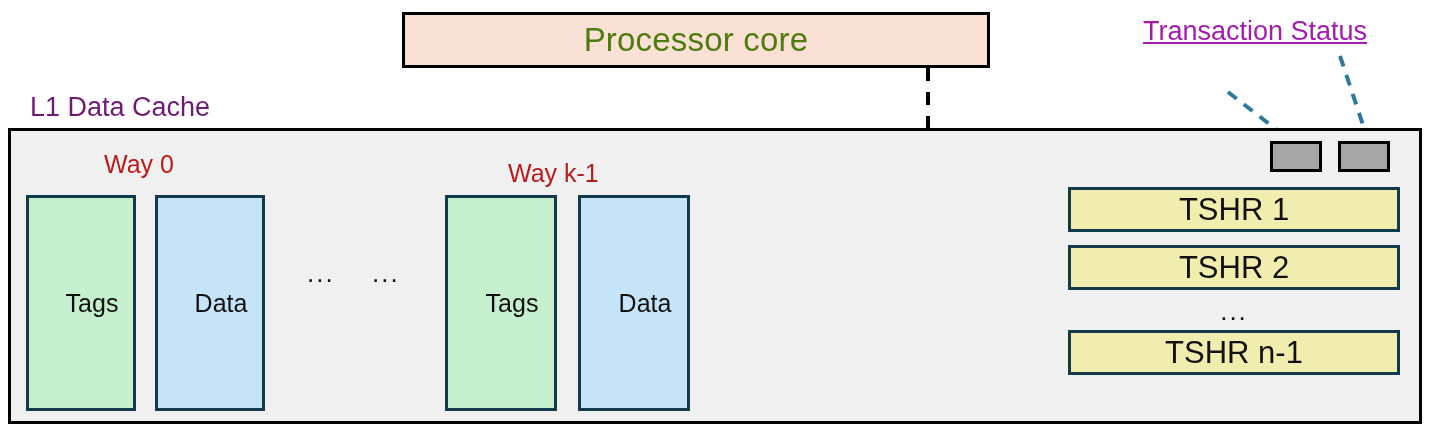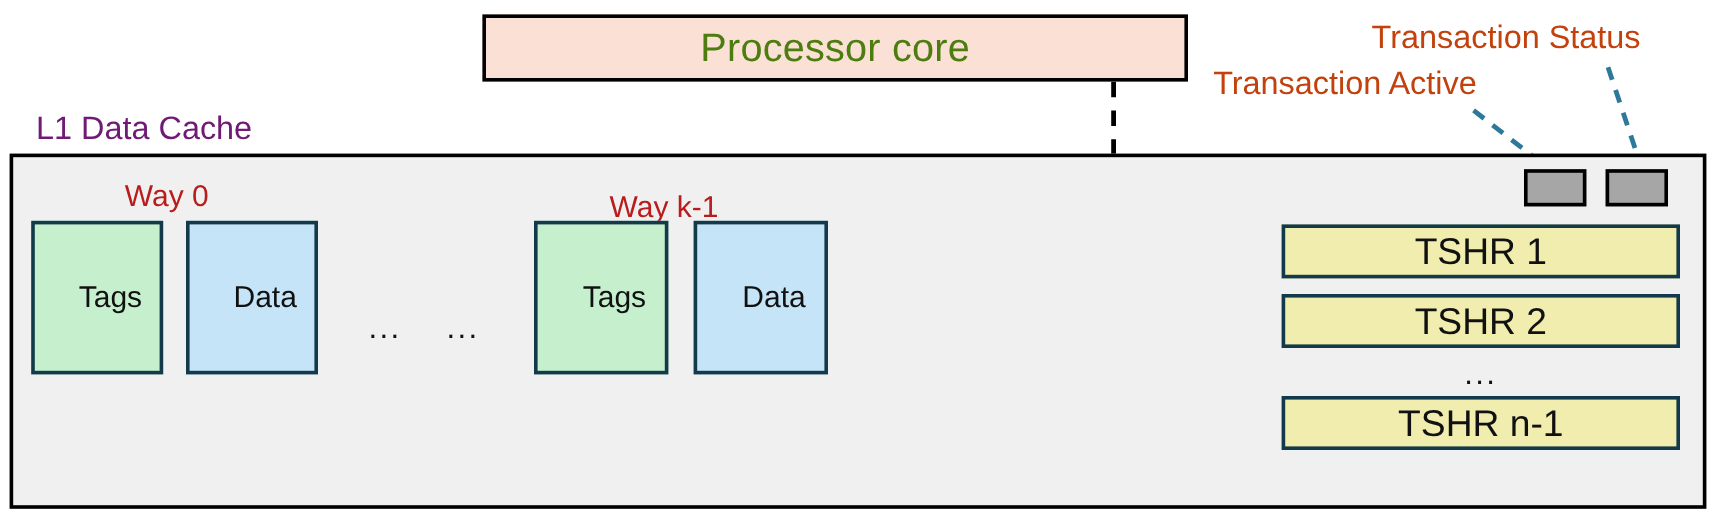--- a/index.html
+++ b/index.html
@@ -58,22 +58,22 @@
 
   
   .cell {
     border: 3px solid #123A4A;
     box-sizing: border-box;
     display: flex;
     align-items: center;
     justify-content: center;
     font-size: 25px;
     color: #111111;
-    top: 184px;
-    height: 128px;
+    top: 195px;
+    height: 216px;
     padding-left: 22px;
   }
   .cell-tags { background: #C6EFCE; }
   .cell-data { background: #C5E4F7; }
 
   #way0-tags { left: 26px;  width: 110px; }
   #way0-data { left: 155px; width: 110px; }
   #wayk-tags { left: 445px; width: 112px; }
   #wayk-data { left: 578px; width: 112px; }
 
@@ -119,22 +119,23 @@
     background: #A6A6A6;
     border: 3px solid #000000;
     box-sizing: border-box;
   }
   #status-reg-active { left: 1270px; width: 52px; }
   #status-reg-status { left: 1338px; width: 52px; }
 
   
   .callout-label {
     font-size: 27px;
-    color: #c2410c;
+    color: #a21caf;
     white-space: nowrap;
+    text-decoration: underline;
   }
   #label-transaction-status { left: 1143px; top: 16px; }
   #label-transaction-active { left: 1011px; top: 54px; }
 
   
   #connectors {
     left: 0; top: 0;
     width: 1435px; height: 434px;
     pointer-events: none;
   }
@@ -214,15 +215,14 @@
 
   <div id="tshr-1" class="abs tshr">TSHR 1</div>
   <div id="tshr-2" class="abs tshr">TSHR 2</div>
   <div id="tshr-ellipsis" class="abs">...</div>
   <div id="tshr-n1" class="abs tshr">TSHR n-1</div>
 
   <div id="status-reg-active" class="abs status-reg"></div>
   <div id="status-reg-status" class="abs status-reg"></div>
 
   <div id="label-transaction-status" class="abs callout-label">Transaction Status</div>
-  <div id="label-transaction-active" class="abs callout-label">Transaction Active</div>
 
 </div>
 
 </body></html>

